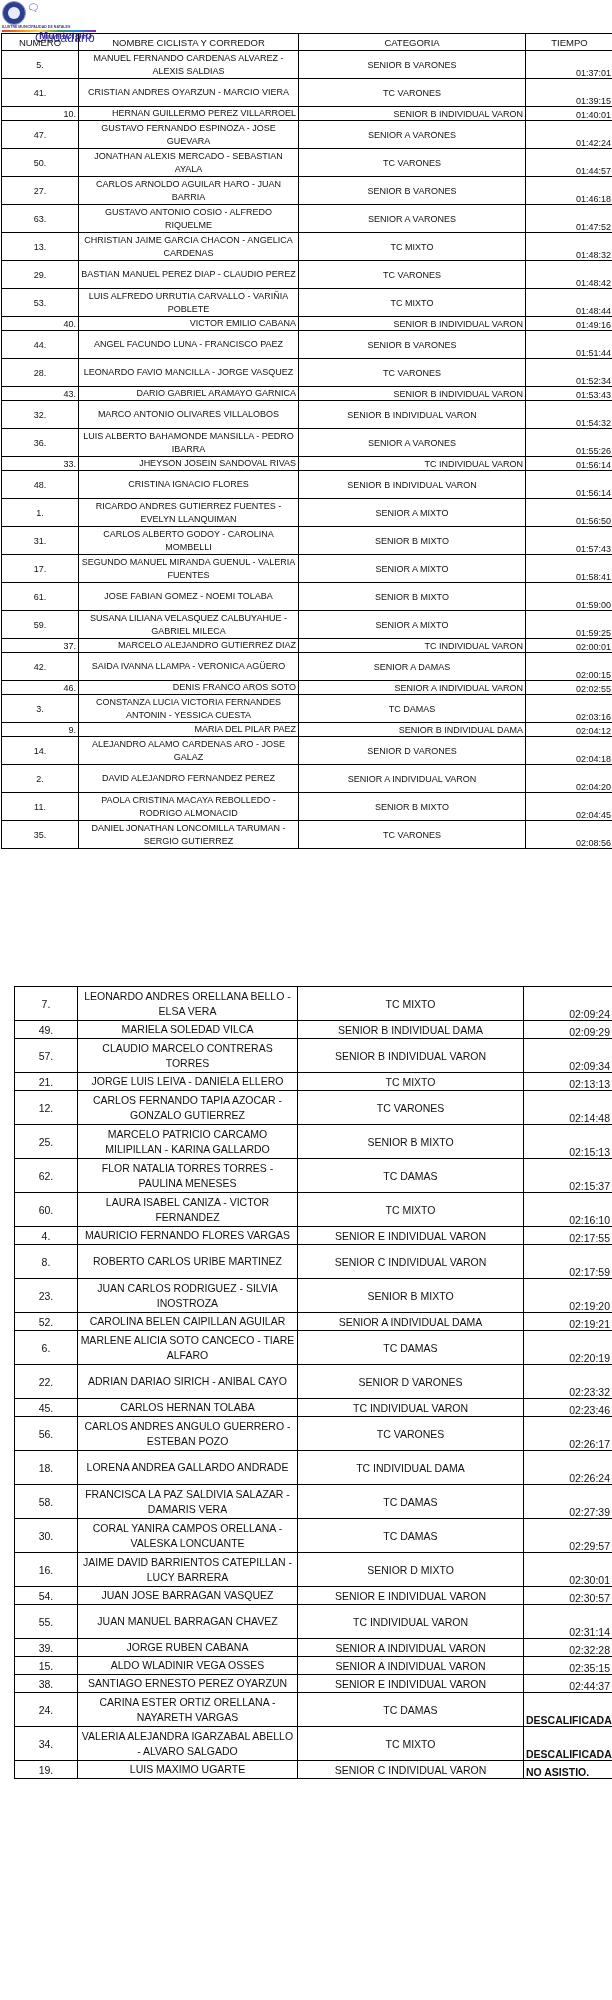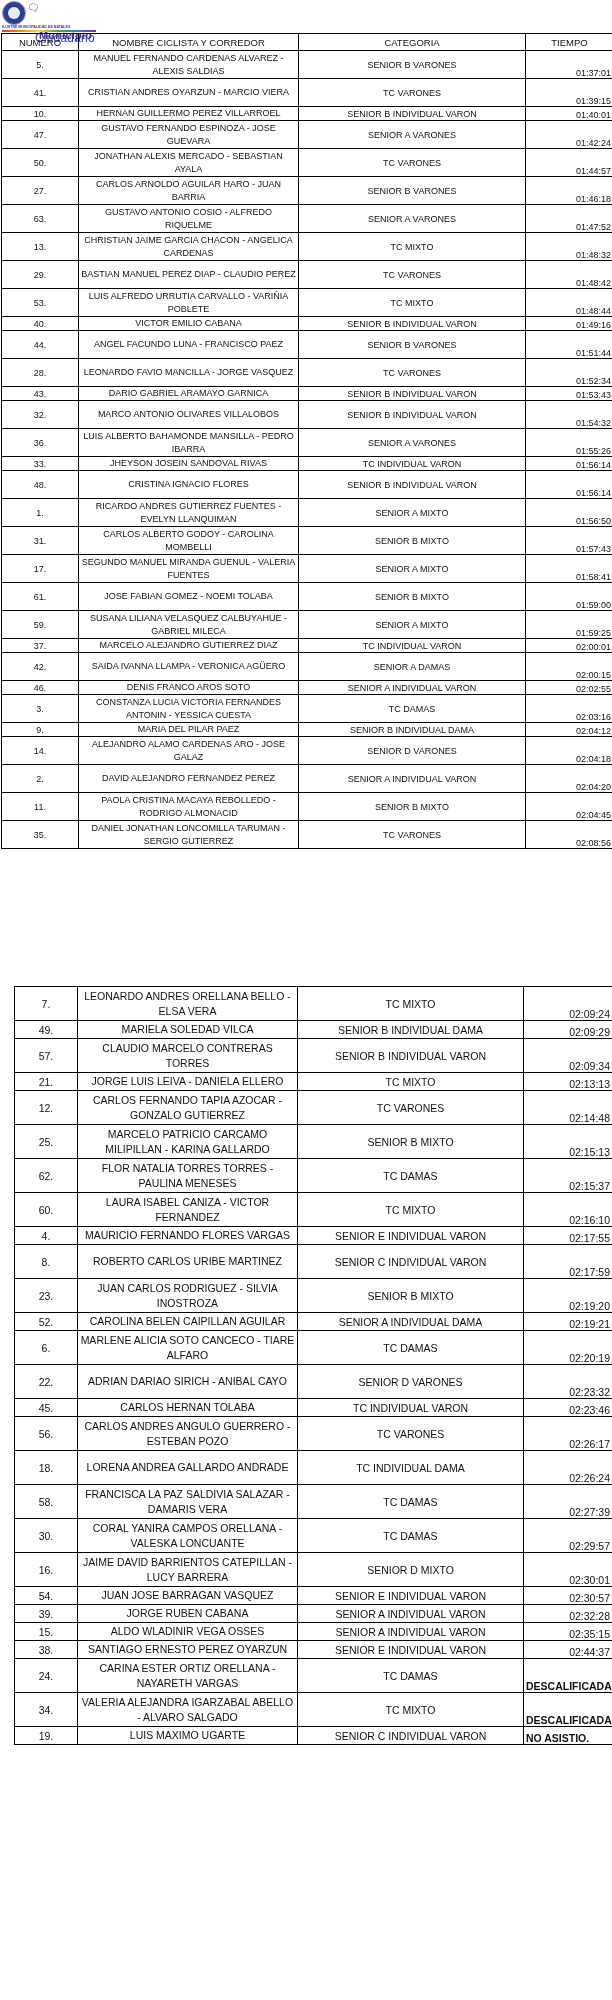--- a/index.html
+++ b/index.html
@@ -17,21 +17,21 @@
   th{font-weight:normal;font-size:9.5px;text-align:center;height:16px;}
   #t1{left:1px;top:33px;width:612px;}
   #t1 col.c1{width:77px;} #t1 col.c2{width:220px;} #t1 col.c3{width:227px;} #t1 col.c4{width:88px;}
   #t2{left:14px;top:986px;width:598px;font-size:10.5px;}
   #t2 col.c1{width:63px;} #t2 col.c2{width:220px;} #t2 col.c3{width:226px;} #t2 col.c4{width:89px;}
   td.num{text-align:center;vertical-align:middle;}
   td.name{text-align:center;vertical-align:middle;line-height:1.35;}
   td.cat{text-align:center;vertical-align:middle;}
   td.time{text-align:right;vertical-align:bottom;white-space:nowrap;overflow:hidden;}
   td.time.status-left{text-align:left;font-weight:bold;}
-  #t1 tr.single td{height:13px;}
+  #t1 tr.single td{height:13px;text-align:right;}
   #t1 tr.double td{height:27px;}
   #t2 tr.single td{height:17px;margin-left:20px;}
   #t2 tr.double td{height:33px;}
 </style>
 </head>
 <body>
 
 <div class="logo">
   <div class="seal"></div>
   <div class="bubble">🗨</div>
@@ -379,20 +379,26 @@
         <td class="name">JAIME DAVID BARRIENTOS CATEPILLAN - LUCY BARRERA</td>
         <td class="cat">SENIOR D MIXTO</td>
         <td class="time">02:30:01</td>
       </tr>
       <tr class="single">
         <td class="num">54.</td>
         <td class="name">JUAN JOSE BARRAGAN VASQUEZ</td>
         <td class="cat">SENIOR E INDIVIDUAL VARON</td>
         <td class="time">02:30:57</td>
       </tr>
+      <tr class="double">
+        <td class="num">55.</td>
+        <td class="name">JUAN MANUEL BARRAGAN CHAVEZ</td>
+        <td class="cat">TC INDIVIDUAL VARON</td>
+        <td class="time">02:31:14</td>
+      </tr>
       <tr class="single">
         <td class="num">39.</td>
         <td class="name">JORGE RUBEN CABANA</td>
         <td class="cat">SENIOR A INDIVIDUAL VARON</td>
         <td class="time">02:32:28</td>
       </tr>
       <tr class="single">
         <td class="num">15.</td>
         <td class="name">ALDO WLADINIR VEGA OSSES</td>
         <td class="cat">SENIOR A INDIVIDUAL VARON</td>

